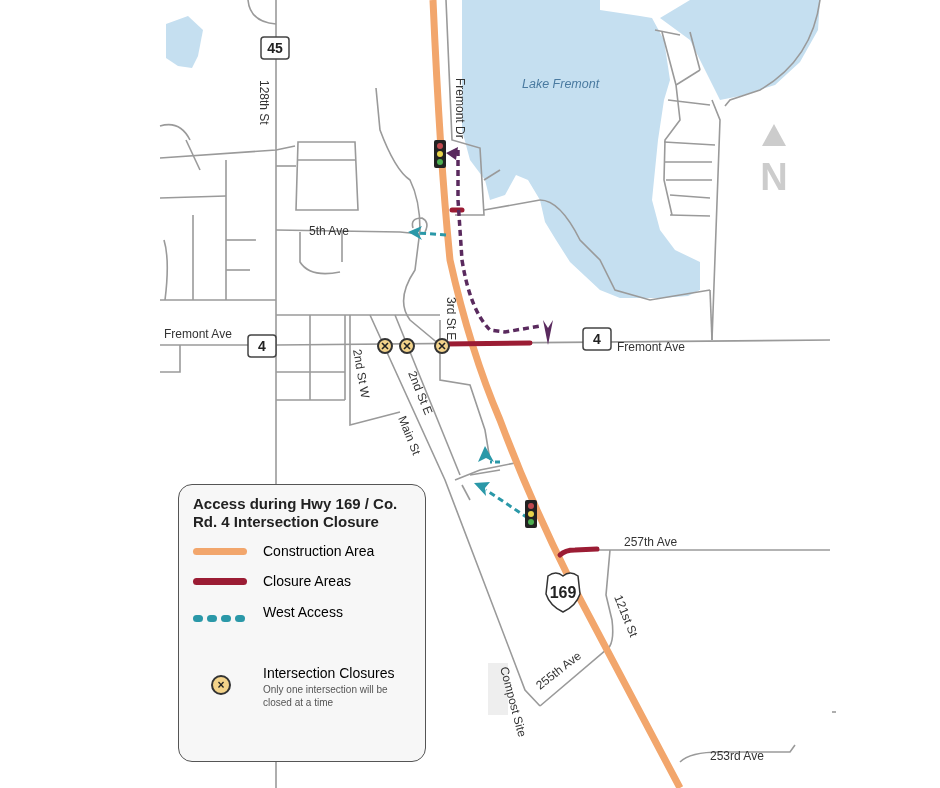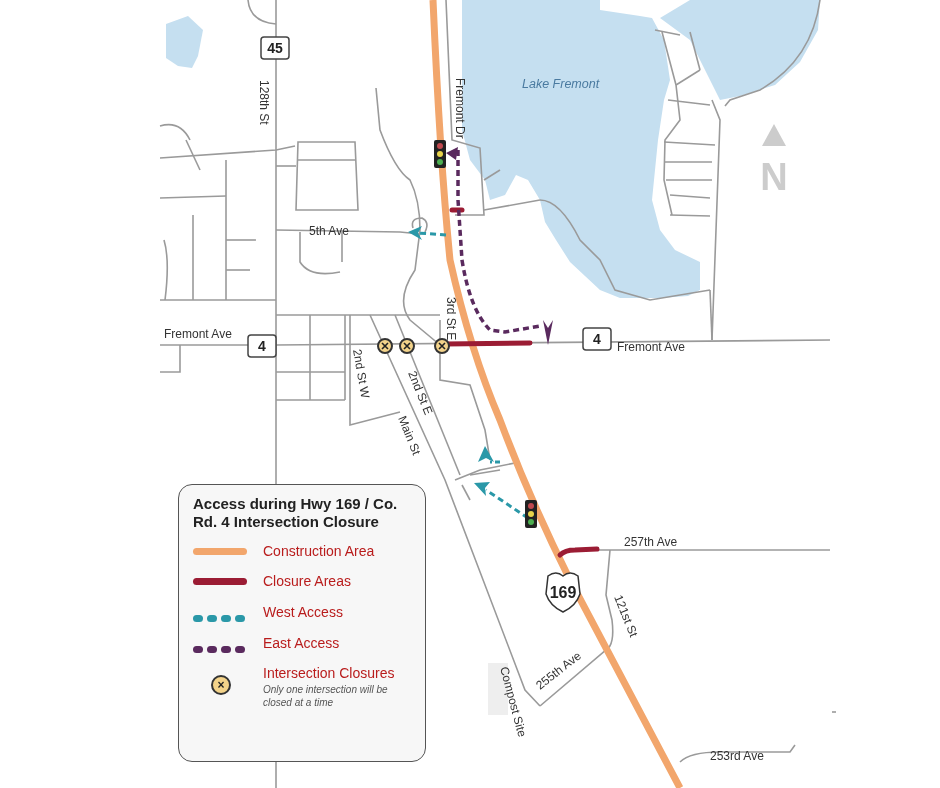--- a/index.html
+++ b/index.html
@@ -11,22 +11,22 @@
   .lake-lbl { font-family: "Liberation Sans", sans-serif; font-size: 12.5px; font-style: italic; fill: #4a7aa0; }
   .shield-txt { font-family: "Liberation Sans", sans-serif; font-weight: bold; fill: #222; }
   .legend { position: absolute; left: 178px; top: 484px; width: 248px; height: 278px;
             border: 1.5px solid #555; border-radius: 14px; background: #f7f7f7; box-sizing: border-box; }
   .legend-title { position: absolute; left: 14px; top: 10px; font-weight: bold; font-size: 15px;
                   line-height: 18px; color: #222; width: 230px; }
   .legend-row { position: absolute; left: 0; width: 248px; height: 22px; }
   .legend-swatch { position: absolute; left: 14px; top: 7px; width: 54px; height: 7px; border-radius: 4px; }
   .legend-dots { position: absolute; left: 14px; top: 6px; width: 56px; height: 8px; }
   .legend-dots span { display: inline-block; width: 10px; height: 7px; border-radius: 4px; margin-right: 4px; }
-  .legend-label { position: absolute; left: 84px; top: 2px; font-size: 14px; color: #b91c1c; }
-  .legend-sub { position: absolute; left: 84px; font-size: 10px; font-style: italic; color: #555; line-height: 13px; }
+  .legend-label { position: absolute; left: 84px; top: 2px; font-size: 14px; color: #000000; }
+  .legend-sub { position: absolute; left: 84px; font-size: 10px; color: #555; line-height: 13px; }
   .xcircle { position: absolute; left: 32px; width: 20px; height: 20px; border-radius: 50%;
              background: #f3d38a; border: 2px solid #333; box-sizing: border-box;
              font-size: 12px; font-weight: bold; text-align: center; line-height: 16px; color: #222; }
   .sig { position: absolute; left: 36px; width: 12px; height: 32px; background: #222; border-radius: 2px; }
   .sig i { display: block; width: 8px; height: 8px; border-radius: 50%; margin: 2px auto 0; }
   .north { position: absolute; left: 756px; top: 124px; width: 36px; }
 </style>
 </head>
 <body>
 
@@ -192,24 +192,18 @@
   <div class="legend-row" style="top:86px">
     <div class="legend-swatch" style="background:#9b1c34"></div>
     <span class="legend-label">Closure Areas</span>
   </div>
   <div class="legend-row" style="top:117px">
     <div class="legend-dots">
       <span style="background:#2a98a8"></span><span style="background:#2a98a8"></span><span style="background:#2a98a8"></span><span style="background:#2a98a8"></span>
     </div>
     <span class="legend-label">West Access</span>
   </div>
-  <div class="legend-row" style="top:148px">
-    <div class="legend-dots">
-      <span style="background:#5a2a5e"></span><span style="background:#5a2a5e"></span><span style="background:#5a2a5e"></span><span style="background:#5a2a5e"></span>
-    </div>
-    <span class="legend-label">East Access</span>
-  </div>
   <div class="legend-row" style="top:178px; height:50px">
     <div class="xcircle" style="top:12px">×</div>
     <span class="legend-label">Intersection Closures</span>
     <div class="legend-sub" style="top:20px; width:150px">Only one intersection will be closed at a time</div>
   </div>
 </div>
 
 </body></html>

